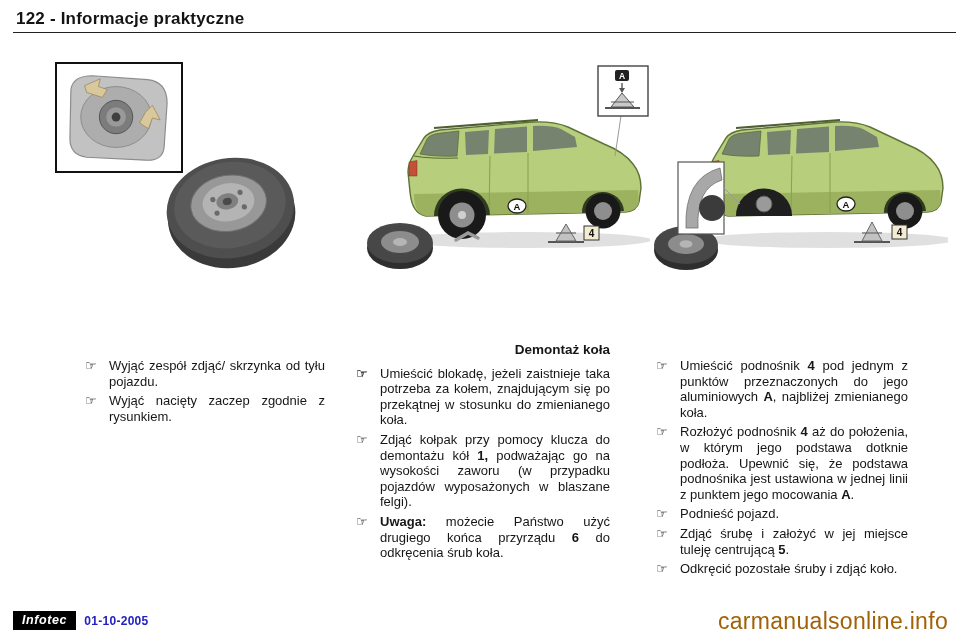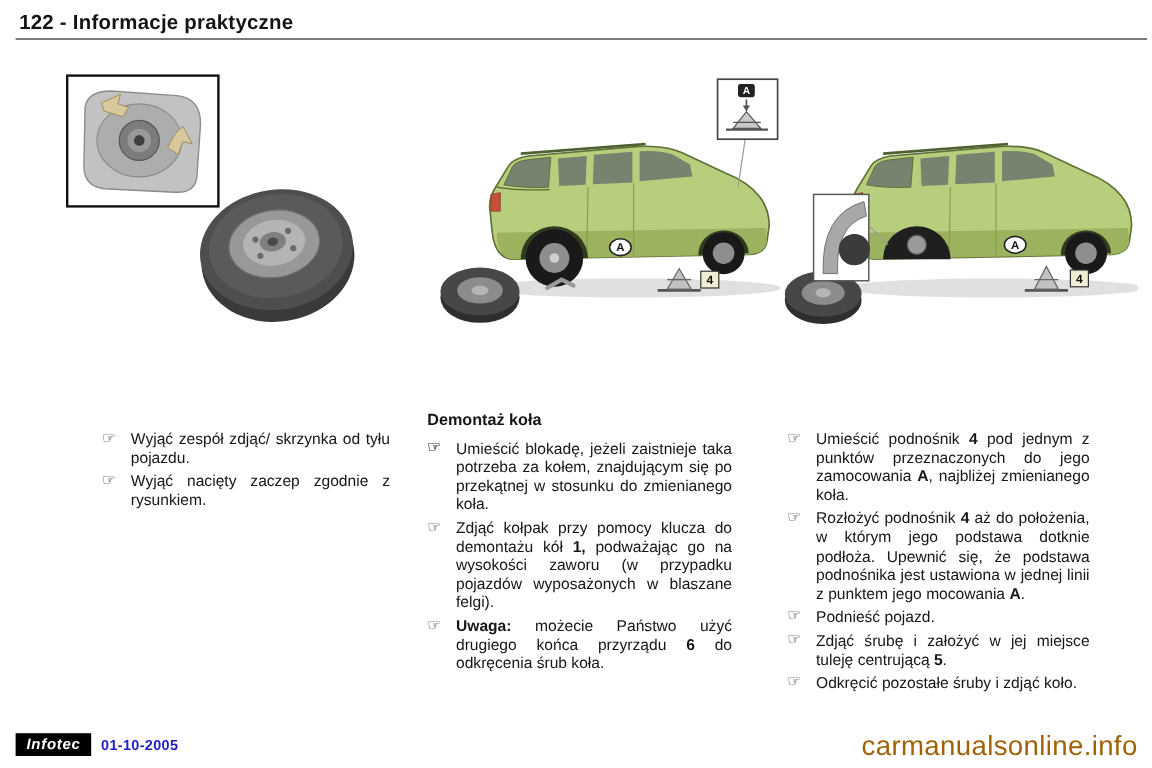--- a/index.html
+++ b/index.html
@@ -12,21 +12,21 @@
 
   
   .figure{position:absolute;}
   .tool-box{position:absolute;left:0;top:0;width:128px;height:111px;border:2.5px solid #111;background:#fff;box-sizing:border-box;}
   .tool-box svg{width:100%;height:100%;display:block;}
   .tire-svg{position:absolute;left:108px;top:80px;width:138px;height:142px;}
   .car-svg{position:absolute;left:0;top:0;width:100%;height:100%;}
 
   
   .col{position:absolute;font-size:13px;line-height:15.6px;text-align:justify;color:#161616;}
-  .col-heading{font-weight:bold;font-size:13.5px;margin:0 0 8px 0;text-align:left;}
+  .col-heading{font-weight:bold;font-size:13.5px;margin:0 0 8px 0;text-align:right;}
   .bullet-item{position:relative;padding-left:24px;margin-bottom:4px;}
   .bullet-item .hand{position:absolute;left:0;top:0;font-size:13px;font-family:"DejaVu Sans",sans-serif;color:#111;}
   .bullet-item b{font-weight:bold;}
 
   
   .footer-logo{position:absolute;left:13px;top:611px;display:flex;align-items:center;gap:8px;}
   .logo-box{background:#000;color:#fff;font-weight:bold;font-style:italic;
             font-size:12.5px;padding:2px 9px 3px 9px;letter-spacing:.6px;}
   .date{color:#2121c2;font-weight:bold;font-size:12px;letter-spacing:.3px;}
   .watermark{position:absolute;right:8px;bottom:5px;font-size:23px;color:#a16207;letter-spacing:.3px;}
@@ -187,21 +187,21 @@
         <div class="bullet-item"><span class="hand">☞</span></div>
         <div class="bullet-item"><span class="hand">☞</span><span><span>Umieścić blokadę, jeżeli zaistnieje taka potrzeba za kołem, znajdującym się po przekątnej w stosunku do zmienianego koła.</span></span></div>
         <div class="bullet-item"><span class="hand">☞</span><span><span>Zdjąć kołpak przy pomocy klucza do demontażu kół </span><b>1,</b><span> podważając go na wysokości zaworu (w przypadku pojazdów wyposażonych w blaszane felgi).</span></span></div>
         <div class="bullet-item"><span class="hand">☞</span></div>
         <div class="bullet-item"><span><b>Uwaga:</b><span> możecie Państwo użyć drugiego końca przyrządu </span><b>6</b><span> do odkręcenia śrub koła.</span></span></div>
       </div>
   </div>
 
   <div class="col" style="left:656px;top:358px;width:252px;">
     <div>
-        <div class="bullet-item"><span class="hand">☞</span><span><span>Umieścić podnośnik </span><b>4</b><span> pod jednym z punktów przeznaczonych do jego zamocowania </span><b>A</b><span>, najbliżej zmienianego koła.</span></span></div>
+        <div class="bullet-item"><span class="hand">☞</span><span><span>Umieścić podnośnik </span><b>4</b><span> pod jednym z punktów przeznaczonych do jego aluminiowych </span><b>A</b><span>, najbliżej zmienianego koła.</span></span></div>
         <div class="bullet-item"><span class="hand">☞</span><span><span>Rozłożyć podnośnik </span><b>4</b><span> aż do położenia, w którym jego podstawa dotknie podłoża. Upewnić się, że podstawa podnośnika jest ustawiona w jednej linii z punktem jego mocowania </span><b>A</b><span>.</span></span></div>
         <div class="bullet-item"><span class="hand">☞</span><span><span>Podnieść pojazd.</span></span></div>
         <div class="bullet-item"><span class="hand">☞</span><span><span>Zdjąć śrubę i założyć w jej miejsce tuleję centrującą </span><b>5</b><span>.</span></span></div>
         <div class="bullet-item"><span class="hand">☞</span><span><span>Odkręcić pozostałe śruby i zdjąć koło.</span></span></div>
       </div>
   </div>
 
   <div class="footer-logo">
     <span class="logo-box">Infotec</span>
     <span class="date">01-10-2005</span>

